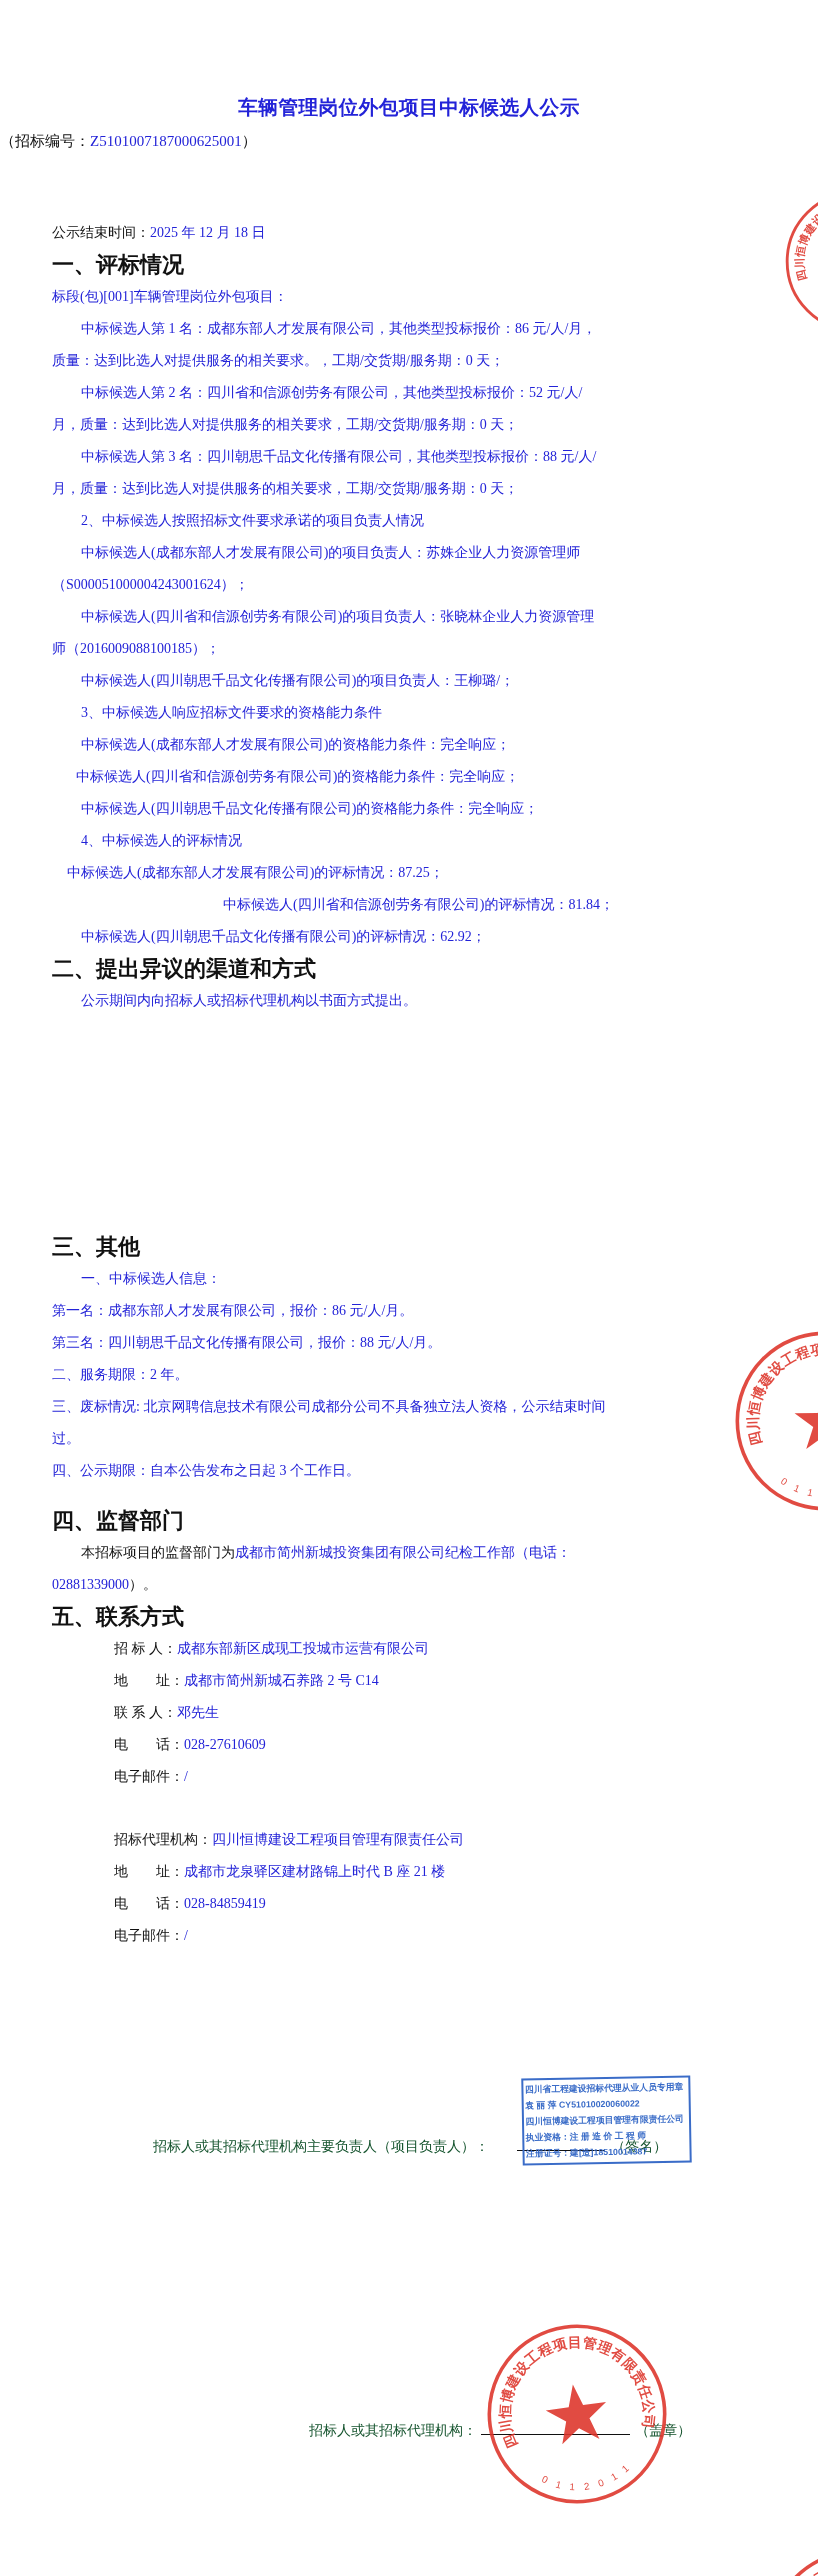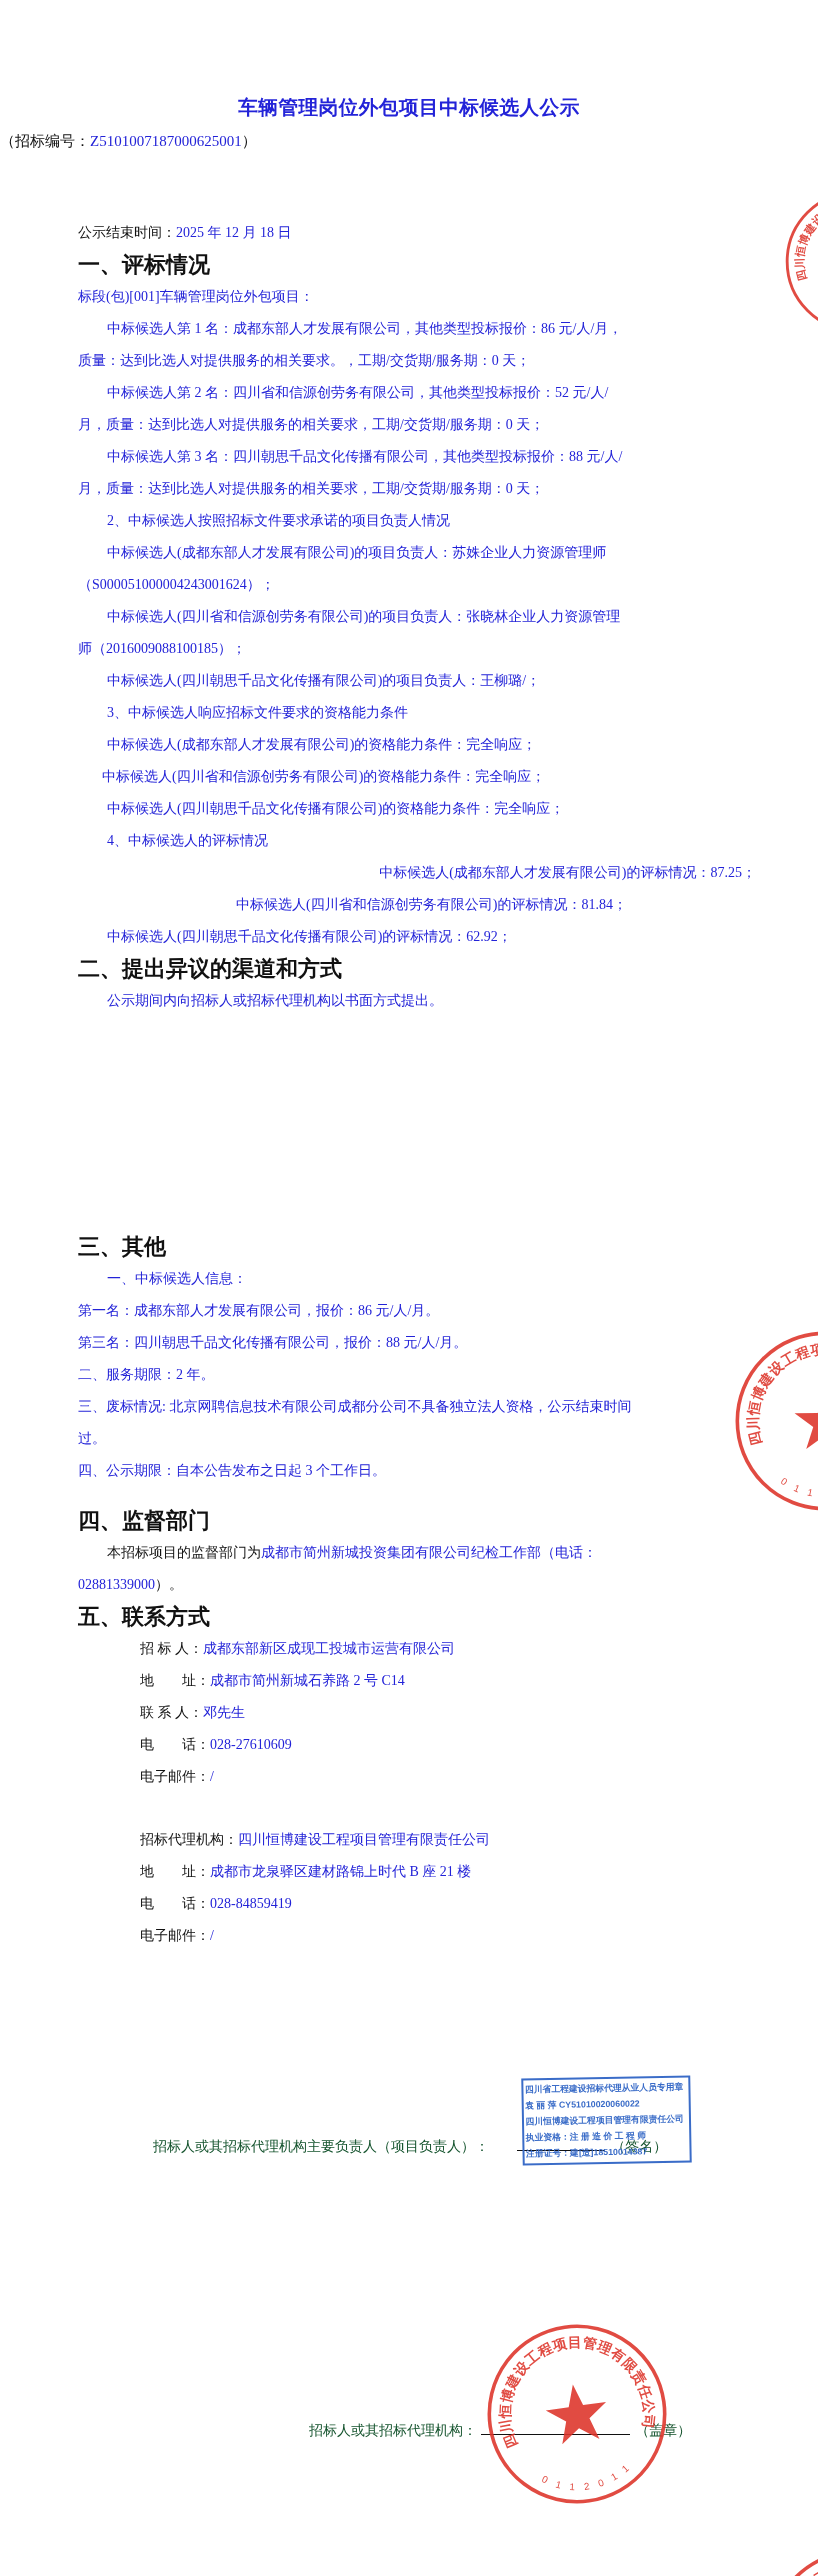--- a/index.html
+++ b/index.html
@@ -25,21 +25,21 @@
   }
   .doc-subtitle{
     height:29px;
     margin-top:4.1px;
     text-align:left;
     font-size:15px;
     line-height:29px;
     color:#111111;
   }
   .doc-subtitle .code{color:#2323d8;}
-  #doc-body{padding-left:78px;padding-right:62px;}
+  #doc-body{padding-left:52px;padding-right:62px;}
   #doc-body .first-line{margin-top:61px;}
   .line{
     height:32px;
     line-height:32px;
     font-size:14px;
     white-space:nowrap;
   }
   .line.heading{
     font-family:"Liberation Sans","DejaVu Sans",sans-serif;
     font-weight:bold;
@@ -112,21 +112,21 @@
       <div class="line" style="margin-left: 29px;"><span class="run-b">中标候选人(成都东部人才发展有限公司)的项目负责人：苏姝企业人力资源管理师</span></div>
       <div class="line"><span class="run-b">（S000051000004243001624）；</span></div>
       <div class="line" style="margin-left: 29px;"><span class="run-b">中标候选人(四川省和信源创劳务有限公司)的项目负责人：张晓林企业人力资源管理</span></div>
       <div class="line"><span class="run-b">师（2016009088100185）；</span></div>
       <div class="line" style="margin-left: 29px;"><span class="run-b">中标候选人(四川朝思千品文化传播有限公司)的项目负责人：王柳璐/；</span></div>
       <div class="line" style="margin-left: 29px;"><span class="run-b">3、中标候选人响应招标文件要求的资格能力条件</span></div>
       <div class="line" style="margin-left: 29px;"><span class="run-b">中标候选人(成都东部人才发展有限公司)的资格能力条件：完全响应；</span></div>
       <div class="line" style="margin-left: 24px;"><span class="run-b">中标候选人(四川省和信源创劳务有限公司)的资格能力条件：完全响应；</span></div>
       <div class="line" style="margin-left: 29px;"><span class="run-b">中标候选人(四川朝思千品文化传播有限公司)的资格能力条件：完全响应；</span></div>
       <div class="line" style="margin-left: 29px;"><span class="run-b">4、中标候选人的评标情况</span></div>
-      <div class="line" style="margin-left: 15px; text-align: right;"><span class="run-b">中标候选人(成都东部人才发展有限公司)的评标情况：87.25；</span></div>
+      <div class="line" style="margin-left: 15px;"><span class="run-b">中标候选人(成都东部人才发展有限公司)的评标情况：87.25；</span></div>
       <div class="line" style="margin-left: 29px; text-align: center;"><span class="run-b">中标候选人(四川省和信源创劳务有限公司)的评标情况：81.84；</span></div>
       <div class="line" style="margin-left: 29px;"><span class="run-b">中标候选人(四川朝思千品文化传播有限公司)的评标情况：62.92；</span></div>
       <div class="line heading"><span class="run-k">二、提出异议的渠道和方式</span></div>
       <div class="line" style="margin-left: 29px;"><span class="run-b">公示期间内向招标人或招标代理机构以书面方式提出。</span></div>
       <div class="line heading" style="margin-top: 214px;"><span class="run-k">三、其他</span></div>
       <div class="line" style="margin-left: 29px;"><span class="run-b">一、中标候选人信息：</span></div>
       <div class="line"><span class="run-b">第一名：成都东部人才发展有限公司，报价：86 元/人/月。</span></div>
       <div class="line"><span class="run-b">第三名：四川朝思千品文化传播有限公司，报价：88 元/人/月。</span></div>
       <div class="line"><span class="run-b">二、服务期限：2 年。</span></div>
       <div class="line"><span class="run-b">三、废标情况: 北京网聘信息技术有限公司成都分公司不具备独立法人资格，公示结束时间</span></div>

